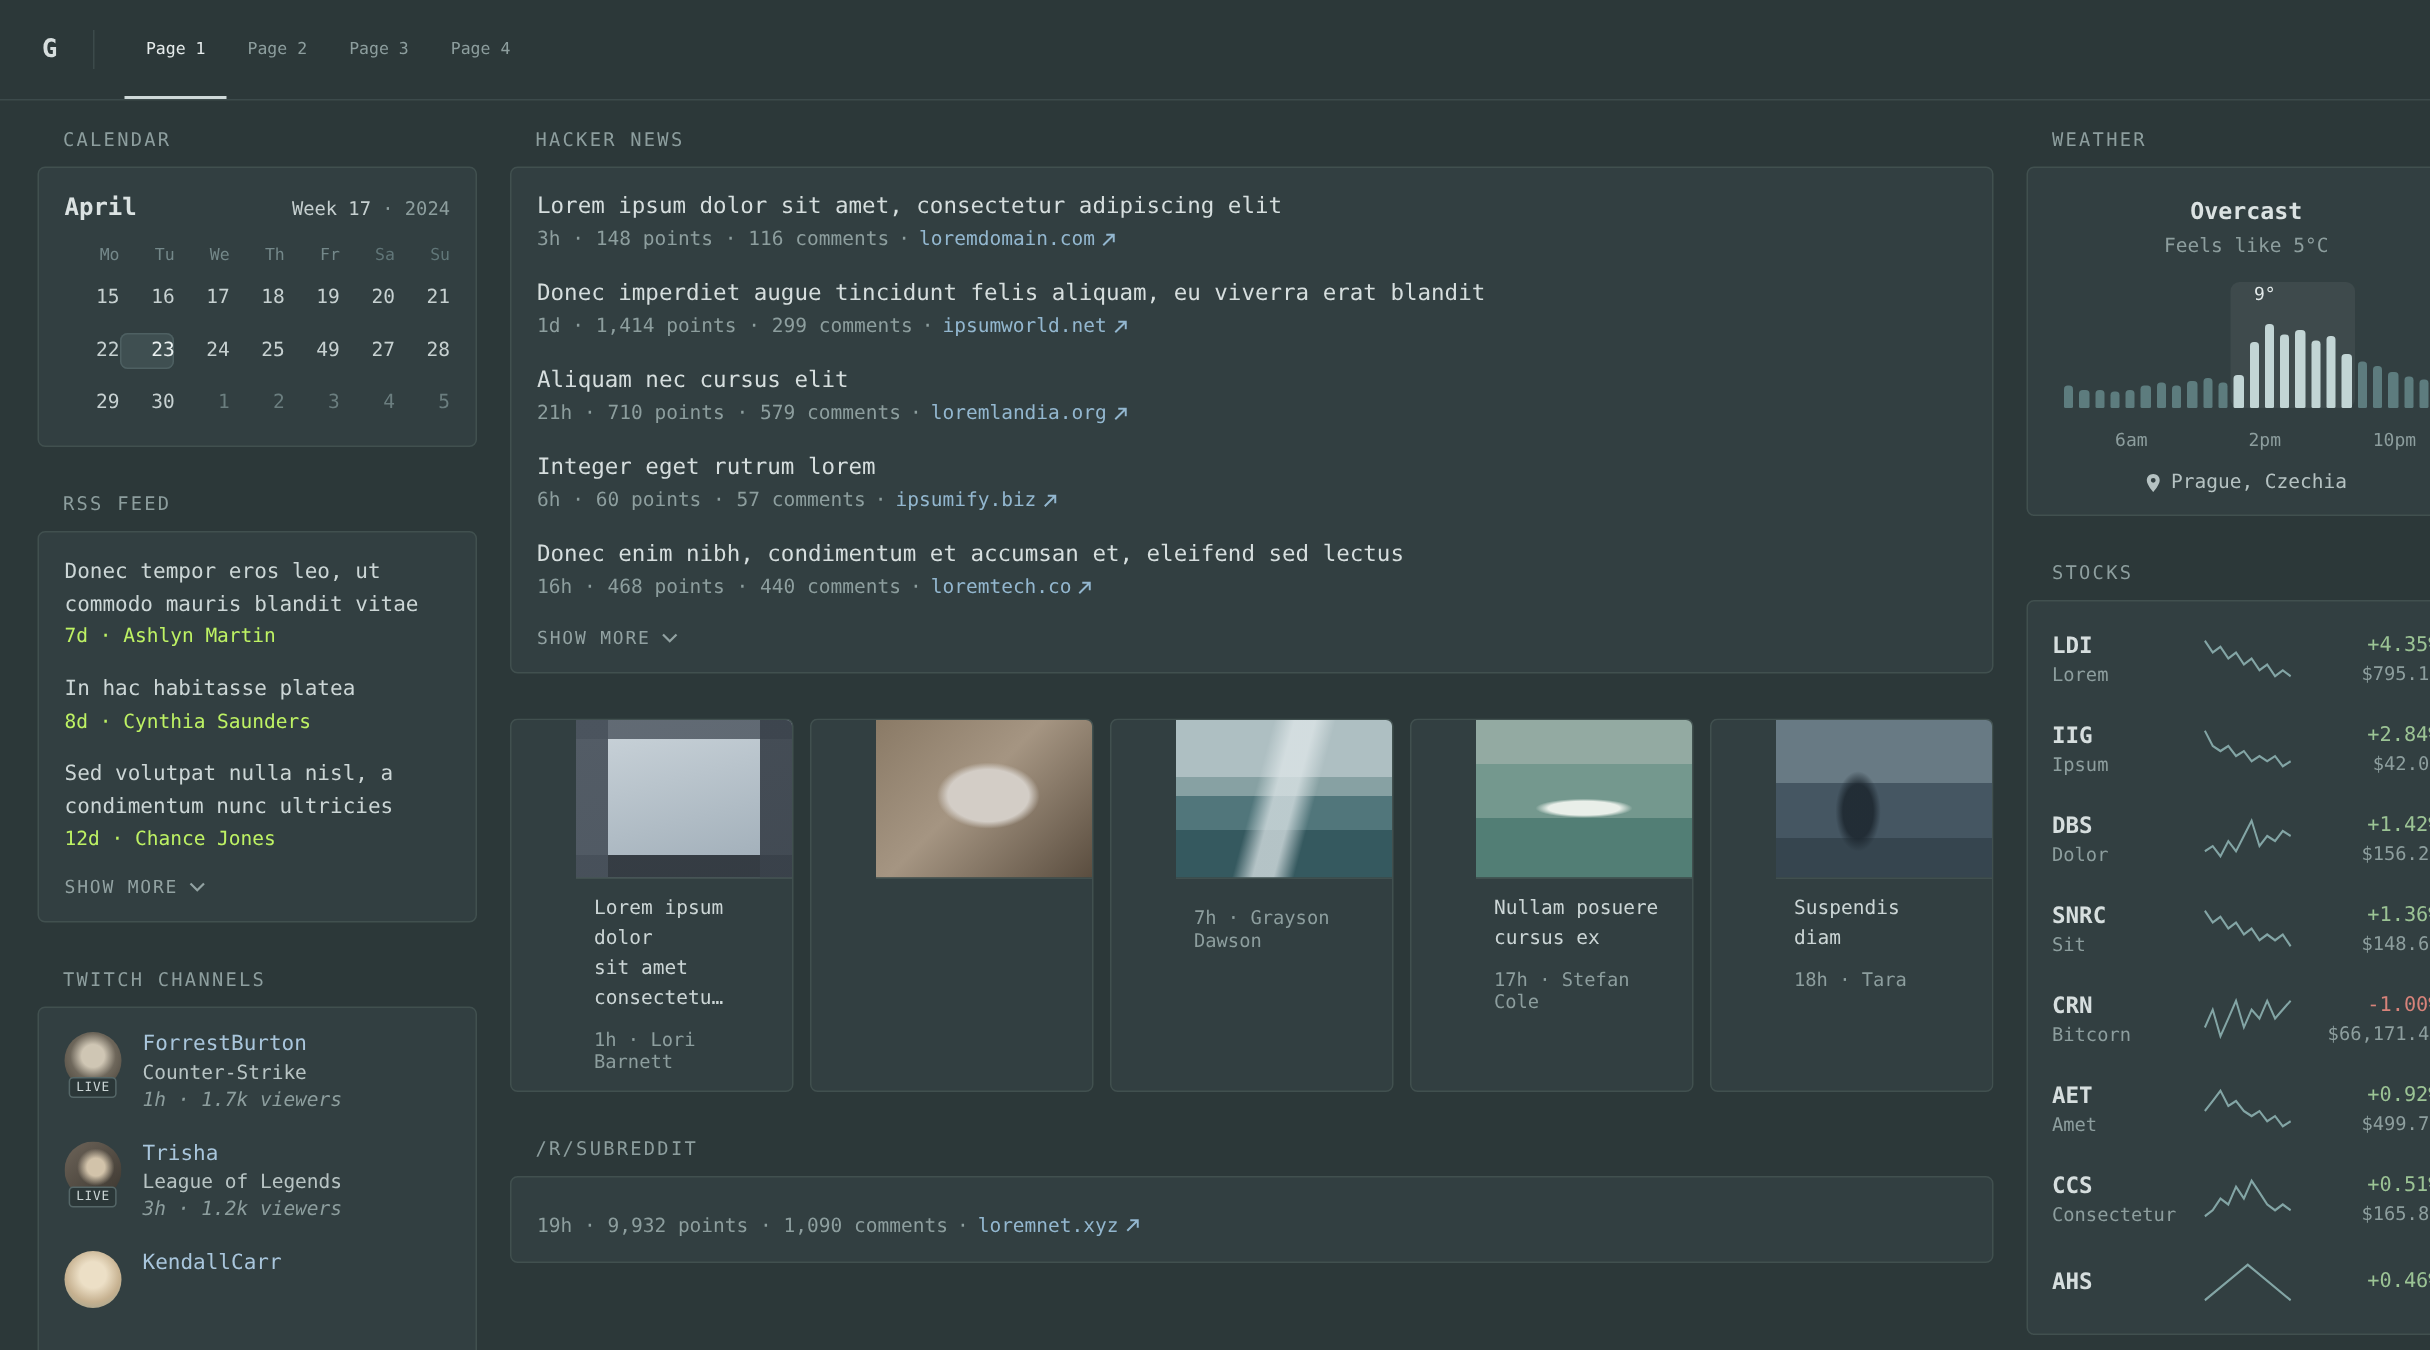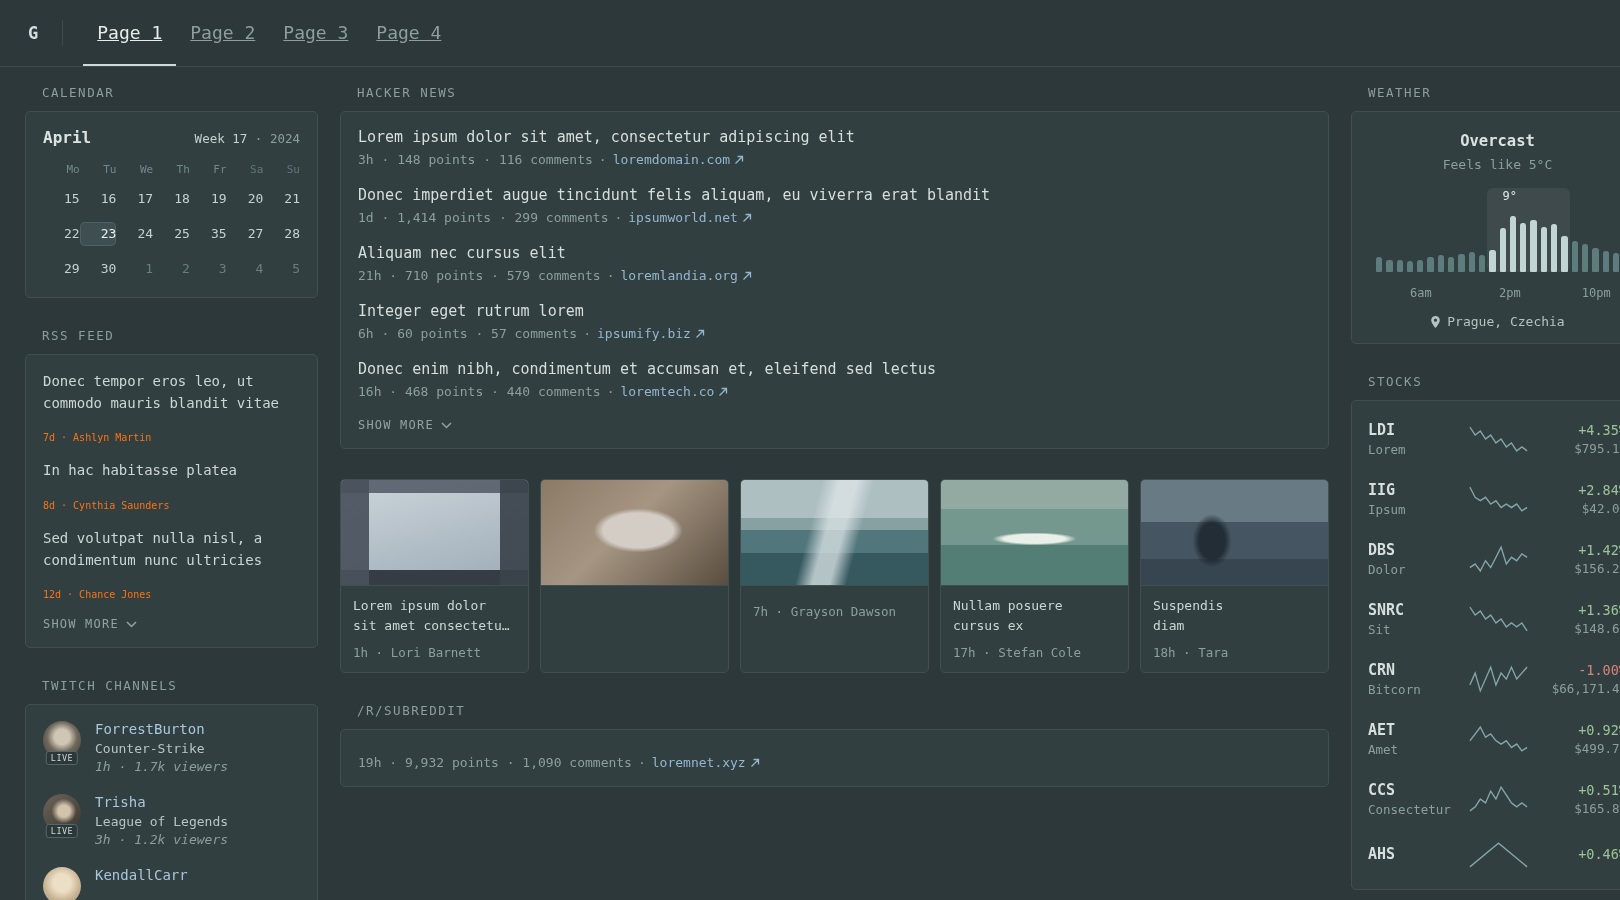--- a/index.html
+++ b/index.html
@@ -7,43 +7,43 @@
   body {
     background:#2c3839;
     font-family:"DejaVu Sans Mono","Liberation Mono",monospace;
     color:#d6dede;
   }
   
   .nav { height:67px; border-bottom:1px solid #3c4a4b; display:flex; align-items:stretch; padding:0 28px; }
   .logo { align-self:center; font-size:17px; font-weight:bold; color:#d7dede; padding-right:4px; }
   .nav-divider { width:1px; background:#3c4a4b; margin:20px 20px; }
   .tabs { display:flex; }
-  .tab { padding:0 14px; display:flex; align-items:center; color:#8d9e9e; font-size:18px;
-         border-bottom:2px solid transparent; cursor:pointer;text-decoration:underline; }
+  .tab { padding:0 14px; display:flex; align-items:center; color:#8d9e9e; font-size:11px;
+         border-bottom:2px solid transparent; cursor:pointer; }
   .tab.active { color:#e6ecec; border-bottom-color:#cfd9d9; }
   
   .content { display:grid; grid-template-columns:293px 1fr 293px; gap:0 22px; padding:18px 25px; align-items:start; }
   .widget { margin-bottom:30px; }
   .widget-title { font-size:12.5px; font-weight:normal; letter-spacing:1.5px; color:#8d9e9e; margin:0 0 11px 17px; }
   .card { background:#323f41; border:1px solid #41504f; border-radius:5px; padding:16px 17px; }
   
   .cal-header { display:flex; justify-content:space-between; align-items:baseline; margin-bottom:16px; }
   .cal-month { font-size:16px; font-weight:bold; color:#dbe2e2; }
   .cal-weekinfo { font-size:12.5px; color:#8d9e9e; }
   .cal-weekinfo .wk { color:#c6d0d0; }
   .cal-grid { display:grid; grid-template-columns:repeat(7,1fr); row-gap:11px; text-align:right; }
   .cal-wd { font-size:11px; color:#74888a; }
   .cal-wd.weekend { color:#617678; }
   .cal-day { font-size:13px; color:#c7d1d1; height:24px; line-height:24px; border-radius:5px; }
   .cal-day.muted { color:#6b7e7f; }
   .cal-day.today { background:#3f4f51; color:#e9efef; box-shadow:inset 0 0 0 1px #4e6062; }
   
   .rss-item { margin-bottom:17px; }
   .rss-title { font-size:14px; color:#ccd6d6; line-height:1.55; white-space:pre-line; }
-  .rss-meta { font-size:10px; color:#f97316; margin-top:18px; }
+  .rss-meta { font-size:13px; color:#bef264; margin-top:3px; }
   .show-more { display:flex; align-items:center; gap:7px; font-size:12px; letter-spacing:1.2px;
                color:#92a2a2; margin-top:4px; cursor:pointer; }
   
   .tw-item { display:flex; gap:14px; margin-bottom:20px; align-items:flex-start; }
   .tw-avatar-wrap { position:relative; flex:none; }
   .tw-avatar { width:38px; height:38px; border-radius:50%; }
   .av-1 { background:radial-gradient(circle at 50% 42%, #cfc6b4 0 26%, #6e675b 52%, #423c33 100%); }
   .av-2 { background:radial-gradient(circle at 55% 45%, #d2c3aa 0 20%, rgba(210,195,170,0) 42%),
                     linear-gradient(140deg,#6d6459,#3b362f); }
   .av-3 { background:radial-gradient(circle at 50% 42%, #ecdfc6 0 30%, #c6b190 62%, #8f9a8a); }
@@ -54,21 +54,21 @@
   .tw-game { font-size:13px; color:#b8c4c4; margin-bottom:3px; }
   .tw-meta { font-size:13px; color:#8d9e9e;font-style:italic; }
   
   .hn-item { margin-bottom:19px; }
   .hn-title { font-size:15px; color:#d6dede; cursor:pointer; }
   .meta-line { font-size:13px; color:#8d9e9e; margin-top:6px; display:flex; align-items:center; gap:6px; }
   .domain-link { color:#93b7cf; display:inline-flex; align-items:center; gap:4px; cursor:pointer; }
   
   .videos-row { display:flex; gap:11px; overflow:hidden; }
   .video-card { width:189px; flex:none; background:#323f41; border:1px solid #41504f; border-radius:5px;
-                overflow:hidden; cursor:pointer; }
+                overflow:hidden; cursor:pointer;padding-left:43px; }
   .video-thumb { height:106px; border-bottom:1px solid #41504f; }
   .thumb-1 { background:
       linear-gradient(to right, rgba(73,82,92,.92) 0 15%, rgba(73,82,92,0) 15% 85%, rgba(58,66,75,.92) 85%),
       linear-gradient(to bottom, rgba(86,95,105,.9) 0 12%, rgba(86,95,105,0) 12% 86%, rgba(47,54,61,.95) 86%),
       linear-gradient(165deg,#ccd5db,#9dabb6); }
   .thumb-2 { background:
       radial-gradient(ellipse 34% 30% at 52% 48%, #d3cdc6 0 55%, rgba(211,205,198,0) 70%),
       linear-gradient(135deg,#8a7a66 0%,#a59582 45%,#5a4d3f 100%); }
   .thumb-3 { background:
       linear-gradient(105deg, rgba(223,231,233,0) 38%, rgba(223,231,233,.75) 46% 54%, rgba(223,231,233,0) 62%),
@@ -154,21 +154,21 @@
             <span class="cal-day">16</span>
             <span class="cal-day">17</span>
             <span class="cal-day">18</span>
             <span class="cal-day">19</span>
             <span class="cal-day">20</span>
             <span class="cal-day">21</span>
             <span class="cal-day">22</span>
             <span class="cal-day today">23</span>
             <span class="cal-day">24</span>
             <span class="cal-day">25</span>
-            <span class="cal-day">35</span>
+            <span class="cal-day">49</span>
             <span class="cal-day">27</span>
             <span class="cal-day">28</span>
             <span class="cal-day">29</span>
             <span class="cal-day">30</span>
             <span class="cal-day muted">1</span>
             <span class="cal-day muted">2</span>
             <span class="cal-day muted">3</span>
             <span class="cal-day muted">4</span>
             <span class="cal-day muted">5</span>
           </div>

